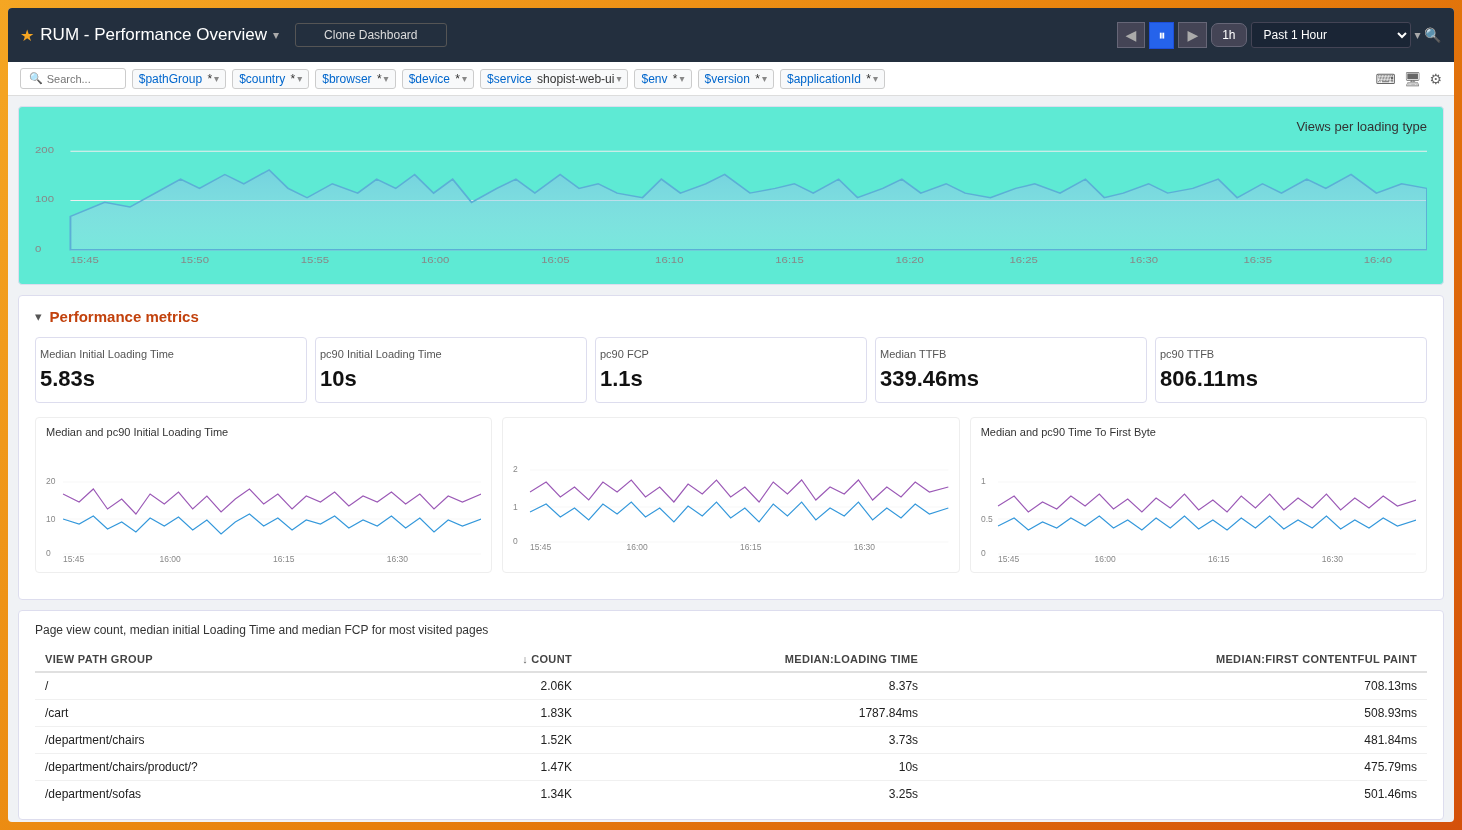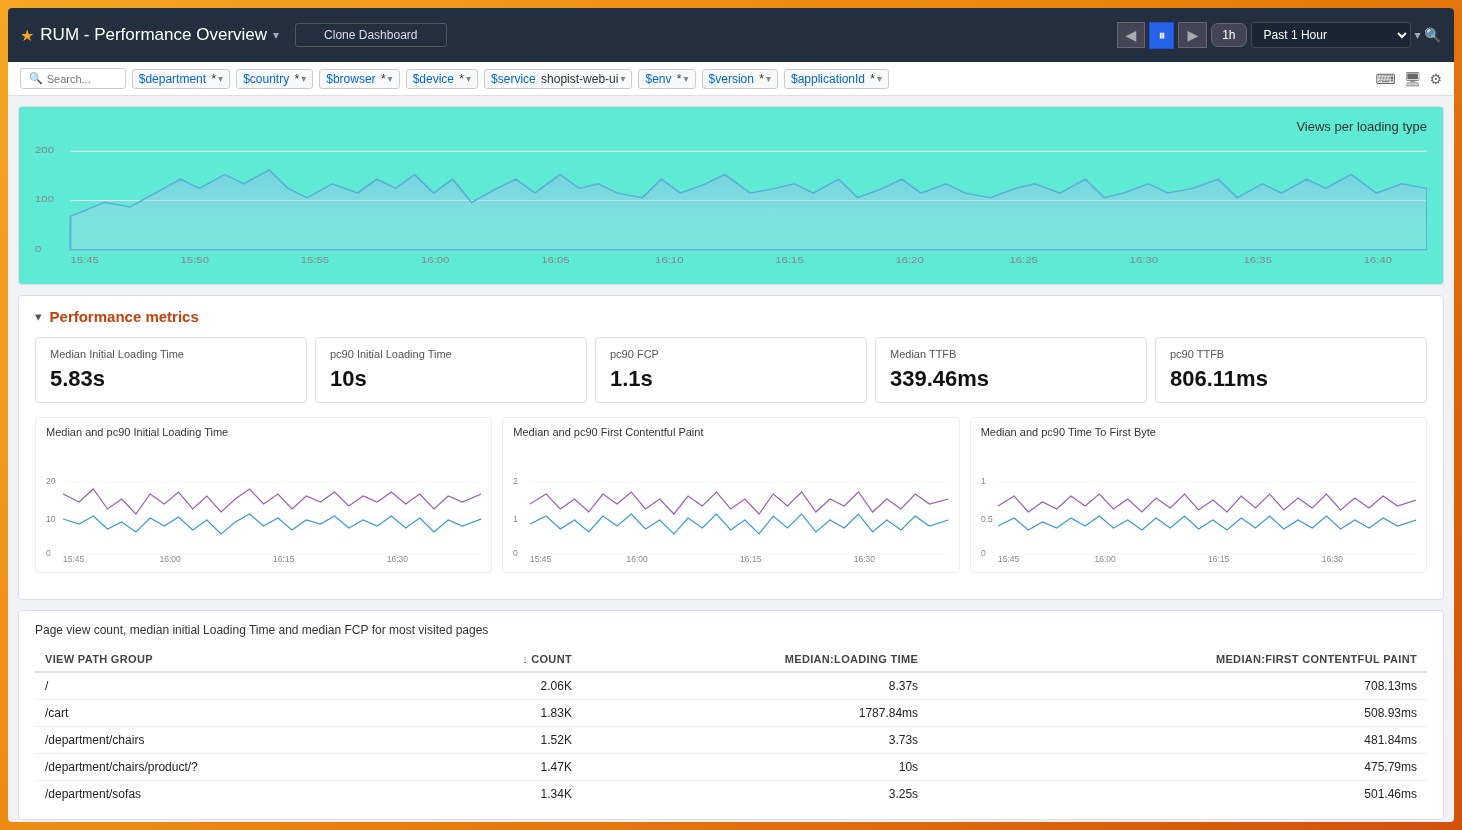--- a/index.html
+++ b/index.html
@@ -226,21 +226,21 @@
     }
     .metrics-cards {
       display: flex;
       gap: 8px;
       margin-bottom: 14px;
     }
     .metric-card {
       flex: 1;
       border: 1px solid #dde;
       border-radius: 4px;
-      padding: 10px 14px;
+      padding: 10px 4px;
     }
     .metric-card-label {
       font-size: 11px;
       color: #555;
       margin-bottom: 6px;
     }
     .metric-card-value {
       font-size: 22px;
       font-weight: 700;
       color: #111;
@@ -345,21 +345,21 @@
       <span class="search-header-icon">🔍</span>
     </div>
   </div>
 
   <div class="filter-bar">
     <div class="search-input-wrap">
       <span style="color:#888;font-size:11px;">🔍</span>
       <input type="text" placeholder="Search..." style="">
     </div>
     <div class="filter-tag">
-      <span class="filter-name">$department</span>
+      <span class="filter-name">$pathGroup</span>
       <span>&nbsp;*</span>
       <span class="chevron">▾</span>
     </div>
     <div class="filter-tag">
       <span class="filter-name">$country</span>
       <span>&nbsp;*</span>
       <span class="chevron">▾</span>
     </div>
     <div class="filter-tag">
       <span class="filter-name">$browser</span>
@@ -488,21 +488,20 @@
 
               <text x="18" y="88" class="x-axis-label">15:45</text>
               <text x="120" y="88" class="x-axis-label">16:00</text>
               <text x="240" y="88" class="x-axis-label">16:15</text>
               <text x="360" y="88" class="x-axis-label">16:30</text>
             </svg>
           </div>
         </div>
 
         <div class="mini-chart-panel">
-          <div class="mini-chart-title">Median and pc90 First Contentful Paint</div>
           <div class="mini-chart-area">
             <svg viewBox="0 0 460 90" preserveAspectRatio="none">
               <text x="0" y="10" class="y-axis-label">2</text>
               <text x="0" y="48" class="y-axis-label">1</text>
               <text x="0" y="82" class="y-axis-label">0</text>
               <line x1="18" y1="8" x2="460" y2="8" stroke="#eee" stroke-width="0.5"></line>
               <line x1="18" y1="45" x2="460" y2="45" stroke="#eee" stroke-width="0.5"></line>
               <line x1="18" y1="80" x2="460" y2="80" stroke="#eee" stroke-width="0.5"></line>
 
               <polyline points="18,30 35,20 50,35 65,25 80,38 95,20 110,30 125,18 140,35 155,25 170,40 185,22 200,32 215,18 230,35 245,25 260,40 275,20 290,32 305,18 320,38 335,25 350,32 365,18 380,38 395,25 410,35 425,20 440,30 460,25" fill="none" stroke="#9b59b6" stroke-width="1.2"></polyline>

